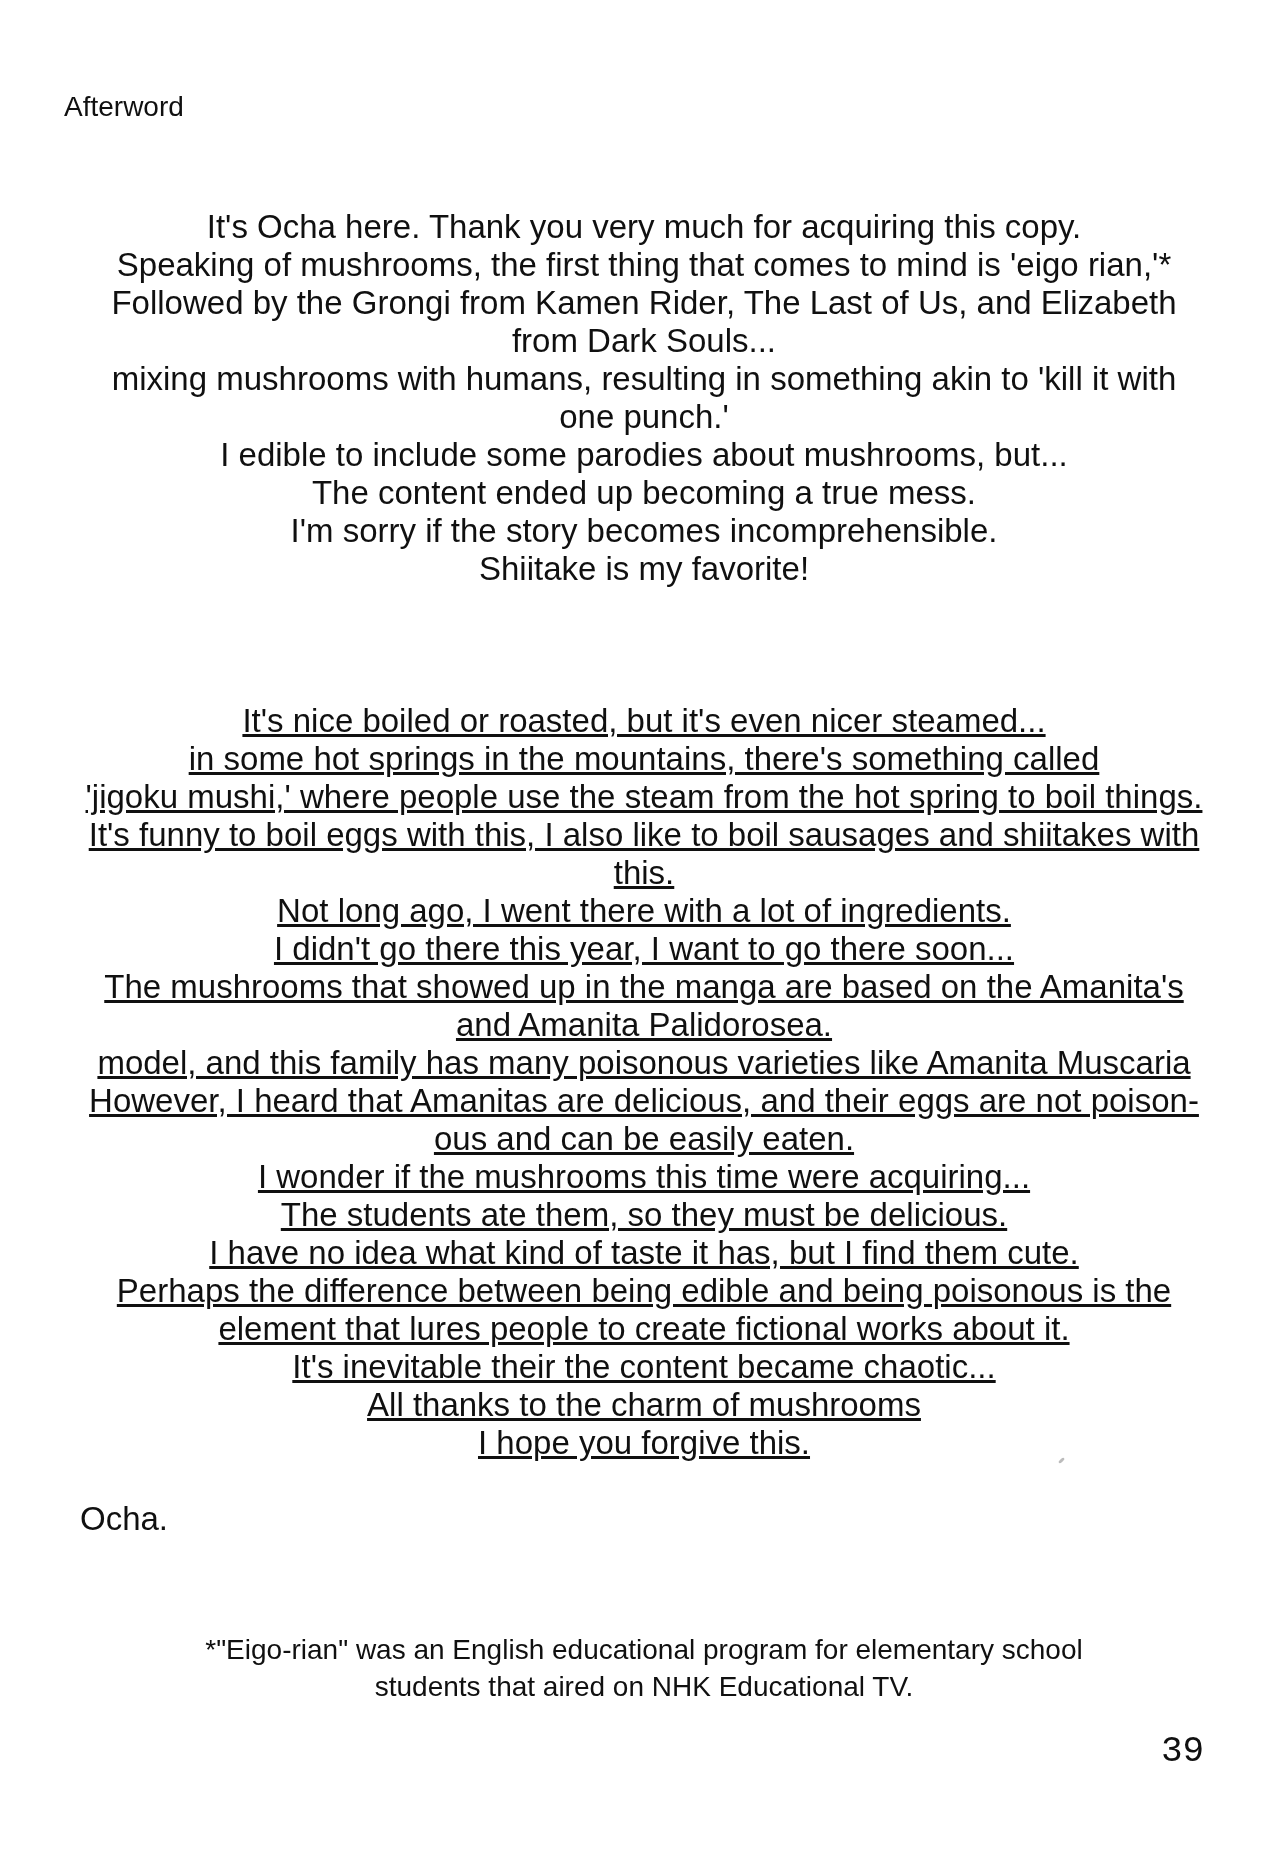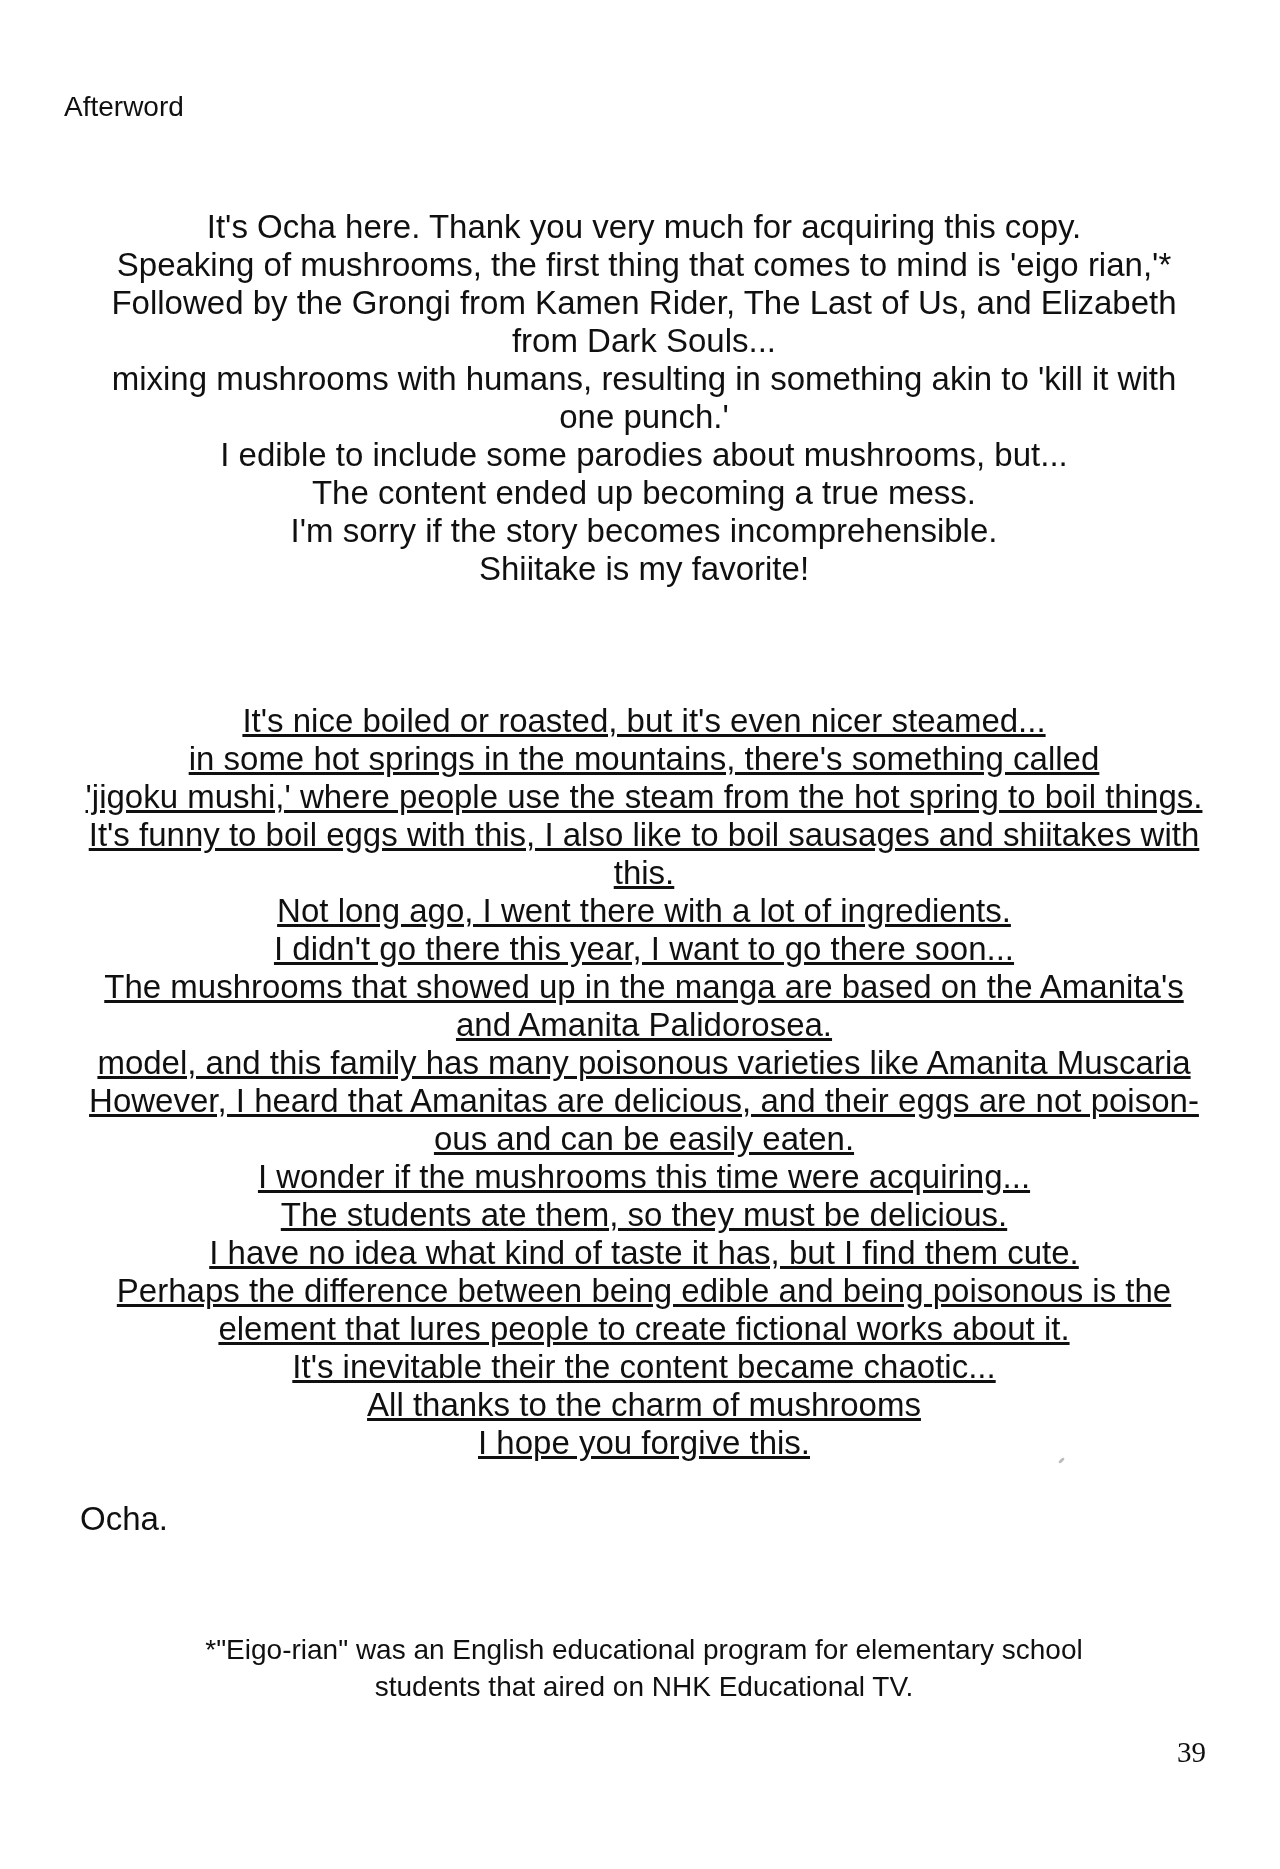--- a/index.html
+++ b/index.html
@@ -49,24 +49,23 @@
   .footnote { top: 1631px; }
   .footnote .line {
     font-size: 28px;
     line-height: 37px;
     white-space: pre;
   }
   .page-number {
     position: absolute;
     left: 1161px;
     top: 1736px;
-    font-family: Liberation Serif, serif;
-    font-size: 29px;
+    font-family: Liberation Mono, monospace;
+    font-size: 36px;
     line-height: 32px;
-    margin-left: 16px;
   }
   .speck {
     position: absolute;
     left: 1058px;
     top: 1459px;
     width: 7px;
     height: 3px;
     background: #8f8f8f;
     border-radius: 60% / 70%;
     transform: rotate(-40deg);

